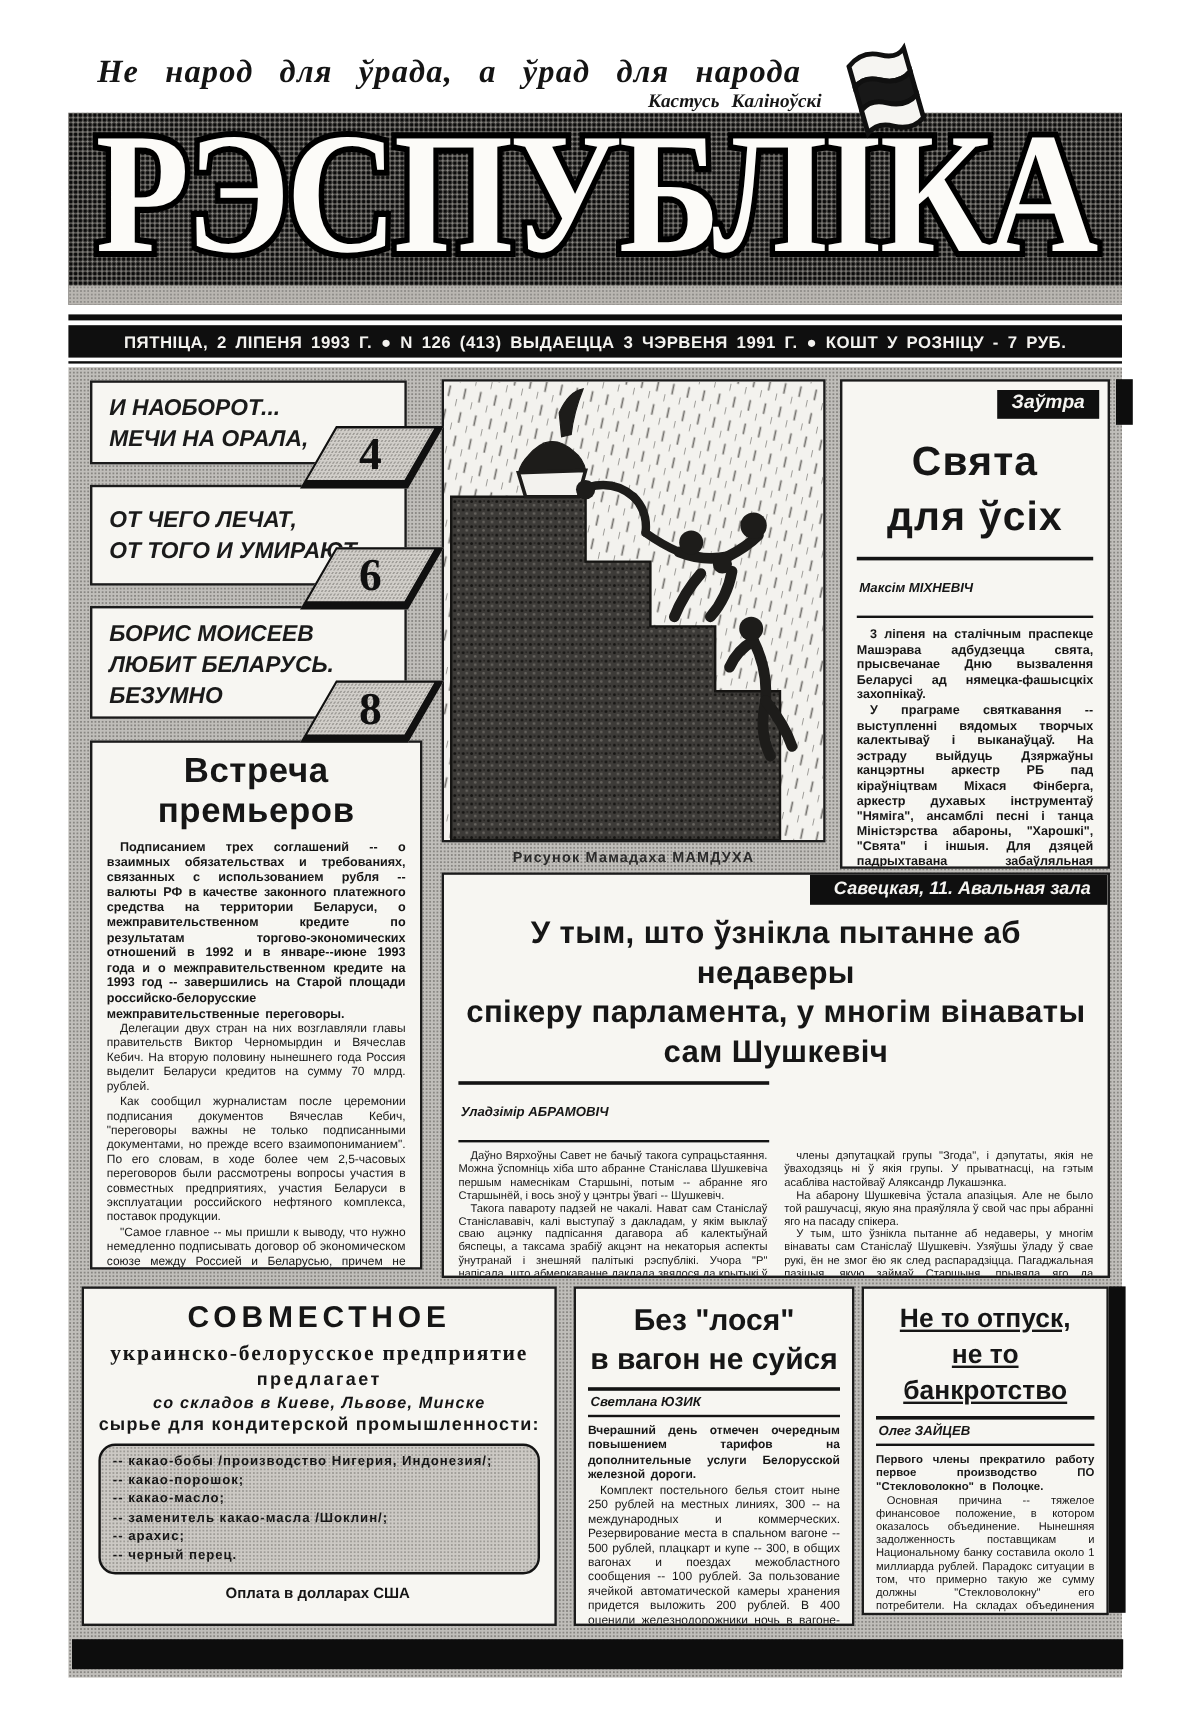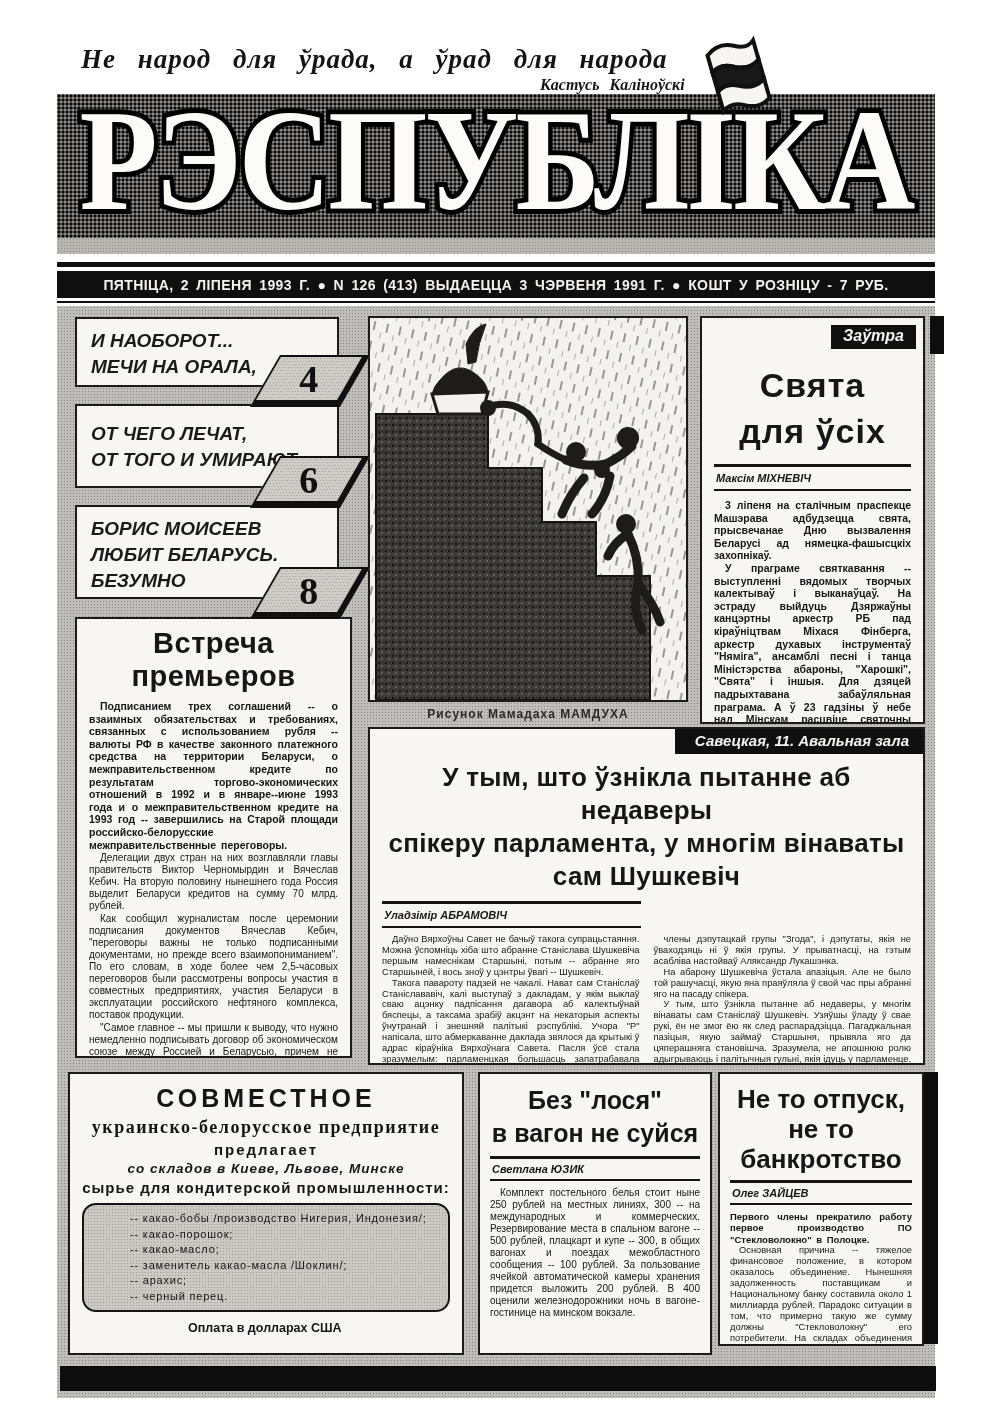--- a/index.html
+++ b/index.html
@@ -97,21 +97,21 @@
   .badge {
     position:absolute; top:7px; right:7px; background:#0f0f0f; color:#f5f4f1;
     font-style:italic; font-weight:bold; font-size:16px; padding:2px 12px 4px 12px;
   }
   .tomorrow h2 {
     margin-top:34px; text-align:center; font-size:34px; line-height:46px; letter-spacing:1px;
   }
   .byline {
     font-weight:bold; font-style:italic; font-size:11px;
     border-top:3px solid #141414; border-bottom:2px solid #141414;
-    padding:5px 2px; margin:10px 0 8px 0;
+    padding:17px 2px; margin:10px 0 8px 0;
   }
   .tomorrow .body p { font-weight:bold; font-size:10.5px; line-height:12.6px; word-spacing:1.5px; }
   .edge-mark-top { position:absolute; left:930px; top:316px; width:14px; height:38px; background:#0d0d0d; }
   .edge-mark-bottom { position:absolute; left:924px; top:1072px; width:14px; height:272px; background:#0d0d0d; }
   .bottom-bar { position:absolute; left:60px; top:1366px; width:876px; height:25px; background:#0d0d0d; }
   
   .parliament { padding:0 12px 8px 12px; }
   .banner {
     position:absolute; top:0; right:0; background:#0f0f0f; color:#f5f4f1;
     font-style:italic; font-weight:bold; font-size:15px; padding:3px 14px 5px 20px;
@@ -130,31 +130,31 @@
   .ad .t3 { font-size:15px; font-weight:bold; letter-spacing:2px; margin-top:3px; }
   .ad .t4 { font-size:13.5px; font-weight:bold; font-style:italic; letter-spacing:1px; margin-top:3px; }
   .ad .t5 { font-size:15px; font-weight:bold; letter-spacing:1px; margin-top:3px; }
   .ad .items {
     margin:7px 2px 0 2px; border:2px solid #141414; border-radius:14px;
     background-color:#ccc9c4;
     background-image: radial-gradient(circle, rgba(90,88,84,.4) 0.6px, transparent 1px);
     background-size:3px 3px;
     text-align:left; padding:6px 10px;
   }
-  .ad .items div { font-size:11px; font-weight:normal; letter-spacing:0.8px; line-height:15.5px;margin-left:36px; }
+  .ad .items div { font-size:11px; font-weight:bold; letter-spacing:0.8px; line-height:15.5px; }
   .ad .pay { text-align:left; margin-top:9px; padding-left:26px; font-weight:bold; font-size:12.5px; line-height:15px; }
   .ad .pay .c { padding-left:82px; }
   
   .railway { padding:8px 10px; }
   .railway h2 { text-align:center; font-size:25px; line-height:33px; margin-top:2px; }
   .railway .lead, .factory .lead { font-weight:bold; text-align:justify; }
   .railway .lead { font-size:10px; line-height:12.4px; word-spacing:2px; }
   .railway .bodyp { font-size:10px; line-height:12px; text-align:justify; text-indent:10px; }
   .factory { padding:8px 10px; }
-  .factory h2 { text-align:center; font-size:26px; line-height:30px; margin-top:2px; }
+  .factory h2 { text-align:center; font-size:22px; line-height:30px; margin-top:2px;text-decoration:underline; }
   .factory .lead { font-size:9.5px; line-height:11.4px; word-spacing:2px; }
   .factory .bodyp { font-size:9.3px; line-height:11px; text-align:justify; text-indent:9px; }
   .railway .byline, .factory .byline { margin:6px 0 6px 0; padding:4px 2px; }
 </style>
 </head>
 <body>
 
 <div class="page">
 
   <div class="motto">Не народ для ўрада, а ўрад для народа</div>
@@ -323,20 +323,21 @@
     </div>
 
   </div>
 
   <div class="box railway" style="left:478px; top:1072px; width:234px; height:283px;">
     <h2>
       <span>Без "лося"</span><br>
       <span>в вагон не суйся</span>
     </h2>
     <div class="byline">Светлана ЮЗИК</div>
+    <p class="lead">Вчерашний день отмечен очередным повышением тарифов на дополнительные услуги Белорусской железной дороги.</p>
     <p class="bodyp">Комплект постельного белья стоит ныне 250 рублей на местных линиях, 300 -- на международных и коммерческих. Резервирование места в спальном вагоне -- 500 рублей, плацкарт и купе -- 300, в общих вагонах и поездах межобластного сообщения -- 100 рублей. За пользование ячейкой автоматической камеры хранения придется выложить 200 рублей. В 400 оценили железнодорожники ночь в вагоне-гостинице на минском вокзале.</p>
   </div>
 
   <div class="box factory" style="left:718px; top:1072px; width:206px; height:274px;">
     <h2>
       <span>Не то отпуск,</span><br>
       <span>не то банкротство</span>
     </h2>
     <div class="byline">Олег ЗАЙЦЕВ</div>
     <p class="lead">Первого члены прекратило работу первое производство ПО "Стекловолокно" в Полоцке.</p>

